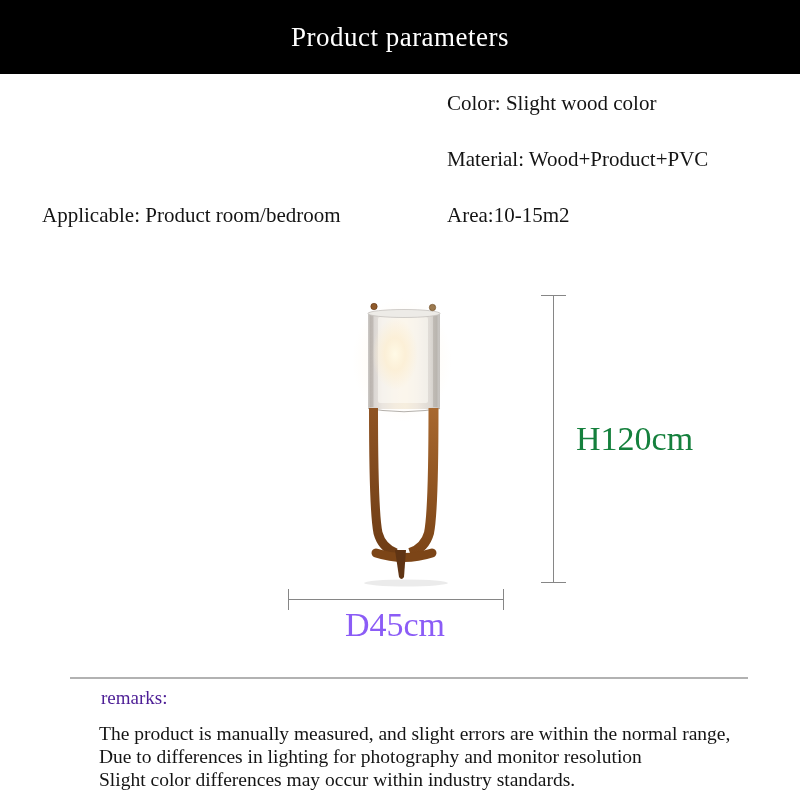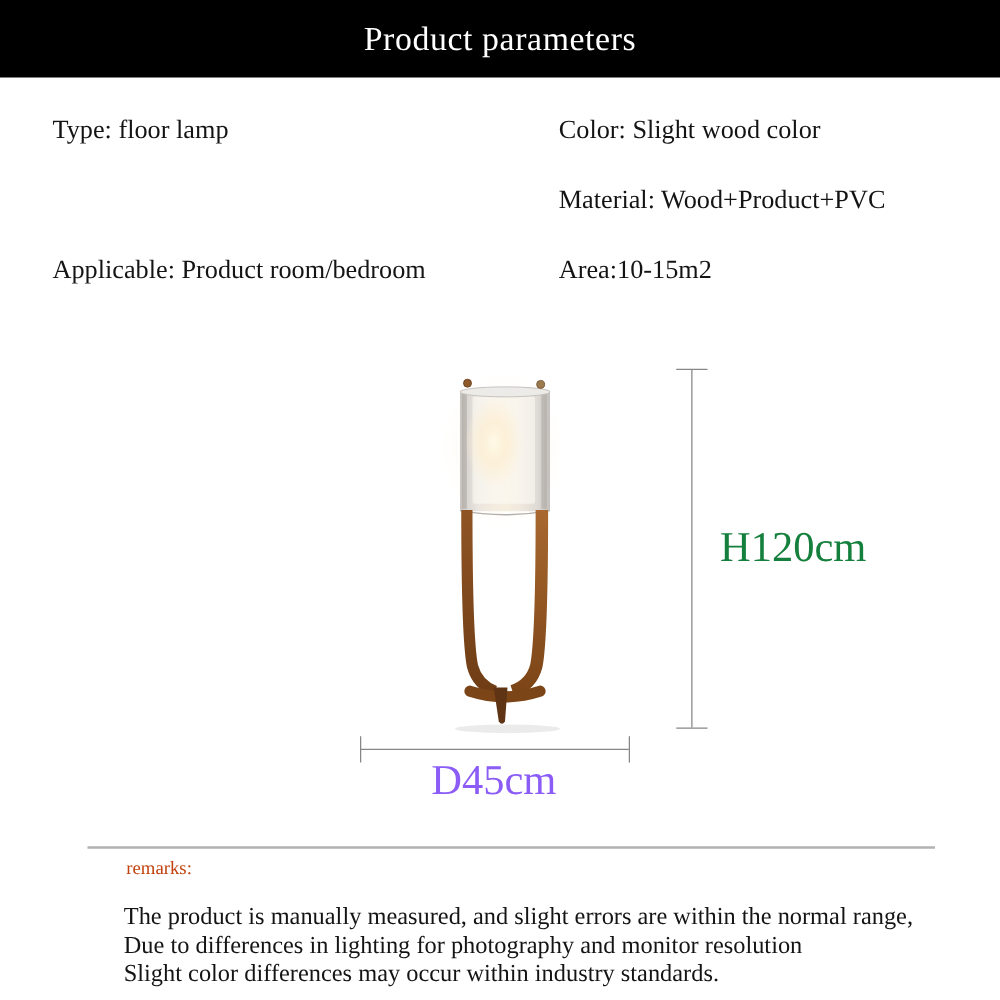--- a/index.html
+++ b/index.html
@@ -5,21 +5,21 @@
   * { margin:0; padding:0; box-sizing:border-box; }
   body { background:#ffffff; }
   .page {
     position:relative; width:800px; height:800px;
     background:#ffffff; overflow:hidden;
     font-family:"Liberation Serif","DejaVu Serif",serif;
     color:#141414;
   }
   
   .header {
-    position:absolute; left:0; top:0; width:800px; height:62px;
+    position:absolute; left:0; top:0; width:800px; height:74px;
     background:#000000; display:flex; align-items:center; justify-content:center;
   }
   .header .title { color:#ffffff; font-size:27px; letter-spacing:0.5px; }
   
   .spec-row { position:absolute; left:0; width:800px; height:28px; }
   .spec-row.r0 { top:91px; }
   .spec-row.r1 { top:147px; }
   .spec-row.r2 { top:203px; }
   .spec-left  { position:absolute; left:42px;  font-size:21px; white-space:nowrap; }
   .spec-right { position:absolute; left:447px; font-size:21px; white-space:nowrap; }
@@ -35,35 +35,34 @@
   .h-label {
     position:absolute; left:576px; top:420px;
     font-size:34px; color:#15803d; white-space:nowrap;
   }
   .d-label {
     position:absolute; left:330px; top:606px; width:130px; text-align:center;
     font-size:34px; color:#8b5cf6; white-space:nowrap;
   }
   
   .remarks-divider { position:absolute; left:70px; top:677px; width:678px; height:2px; background:#b2b2b2; }
-  .remarks-label   { position:absolute; left:101px; top:687px; font-size:15px; color:#c2410c;text-align:right; }
+  .remarks-label   { position:absolute; left:101px; top:687px; font-size:19px; color:#4c1d95;text-align:right; }
   .remarks-body    { position:absolute; left:99px;  top:722px; font-size:19.5px; line-height:23px; color:#141414; }
   .remarks-body div { white-space:nowrap; }
 </style>
 </head>
 <body>
 
 <div class="page">
 
   <div class="header">
     <span class="title">Product parameters</span>
   </div>
 
   <div class="spec-row r0">
-    <span class="spec-left">Type: floor lamp</span>
     <span class="spec-right">Color: Slight wood color</span>
   </div>
   <div class="spec-row r1">
     <span class="spec-right">Material: Wood+Product+PVC</span>
   </div>
   <div class="spec-row r2">
     <span class="spec-left">Applicable: Product room/bedroom</span>
     <span class="spec-right">Area:10-15m2</span>
   </div>
 

